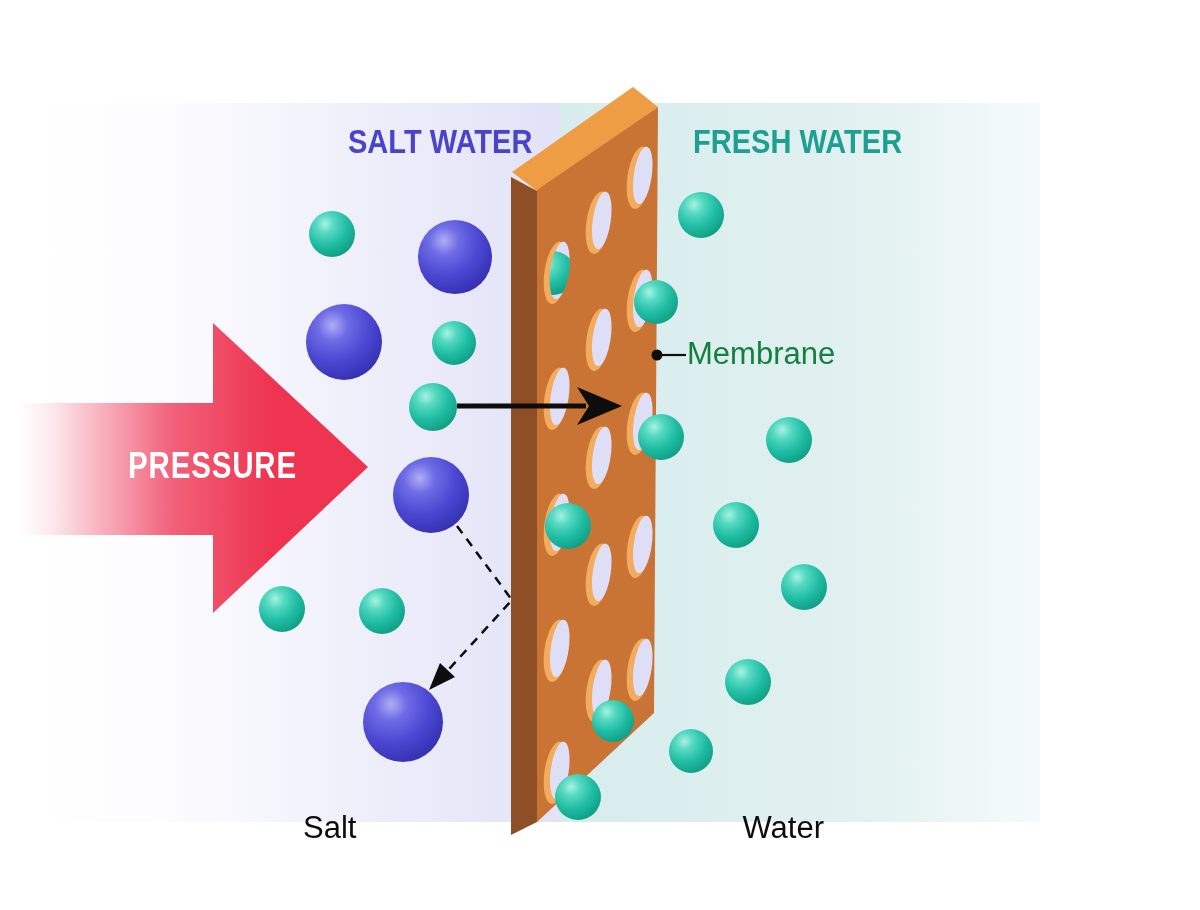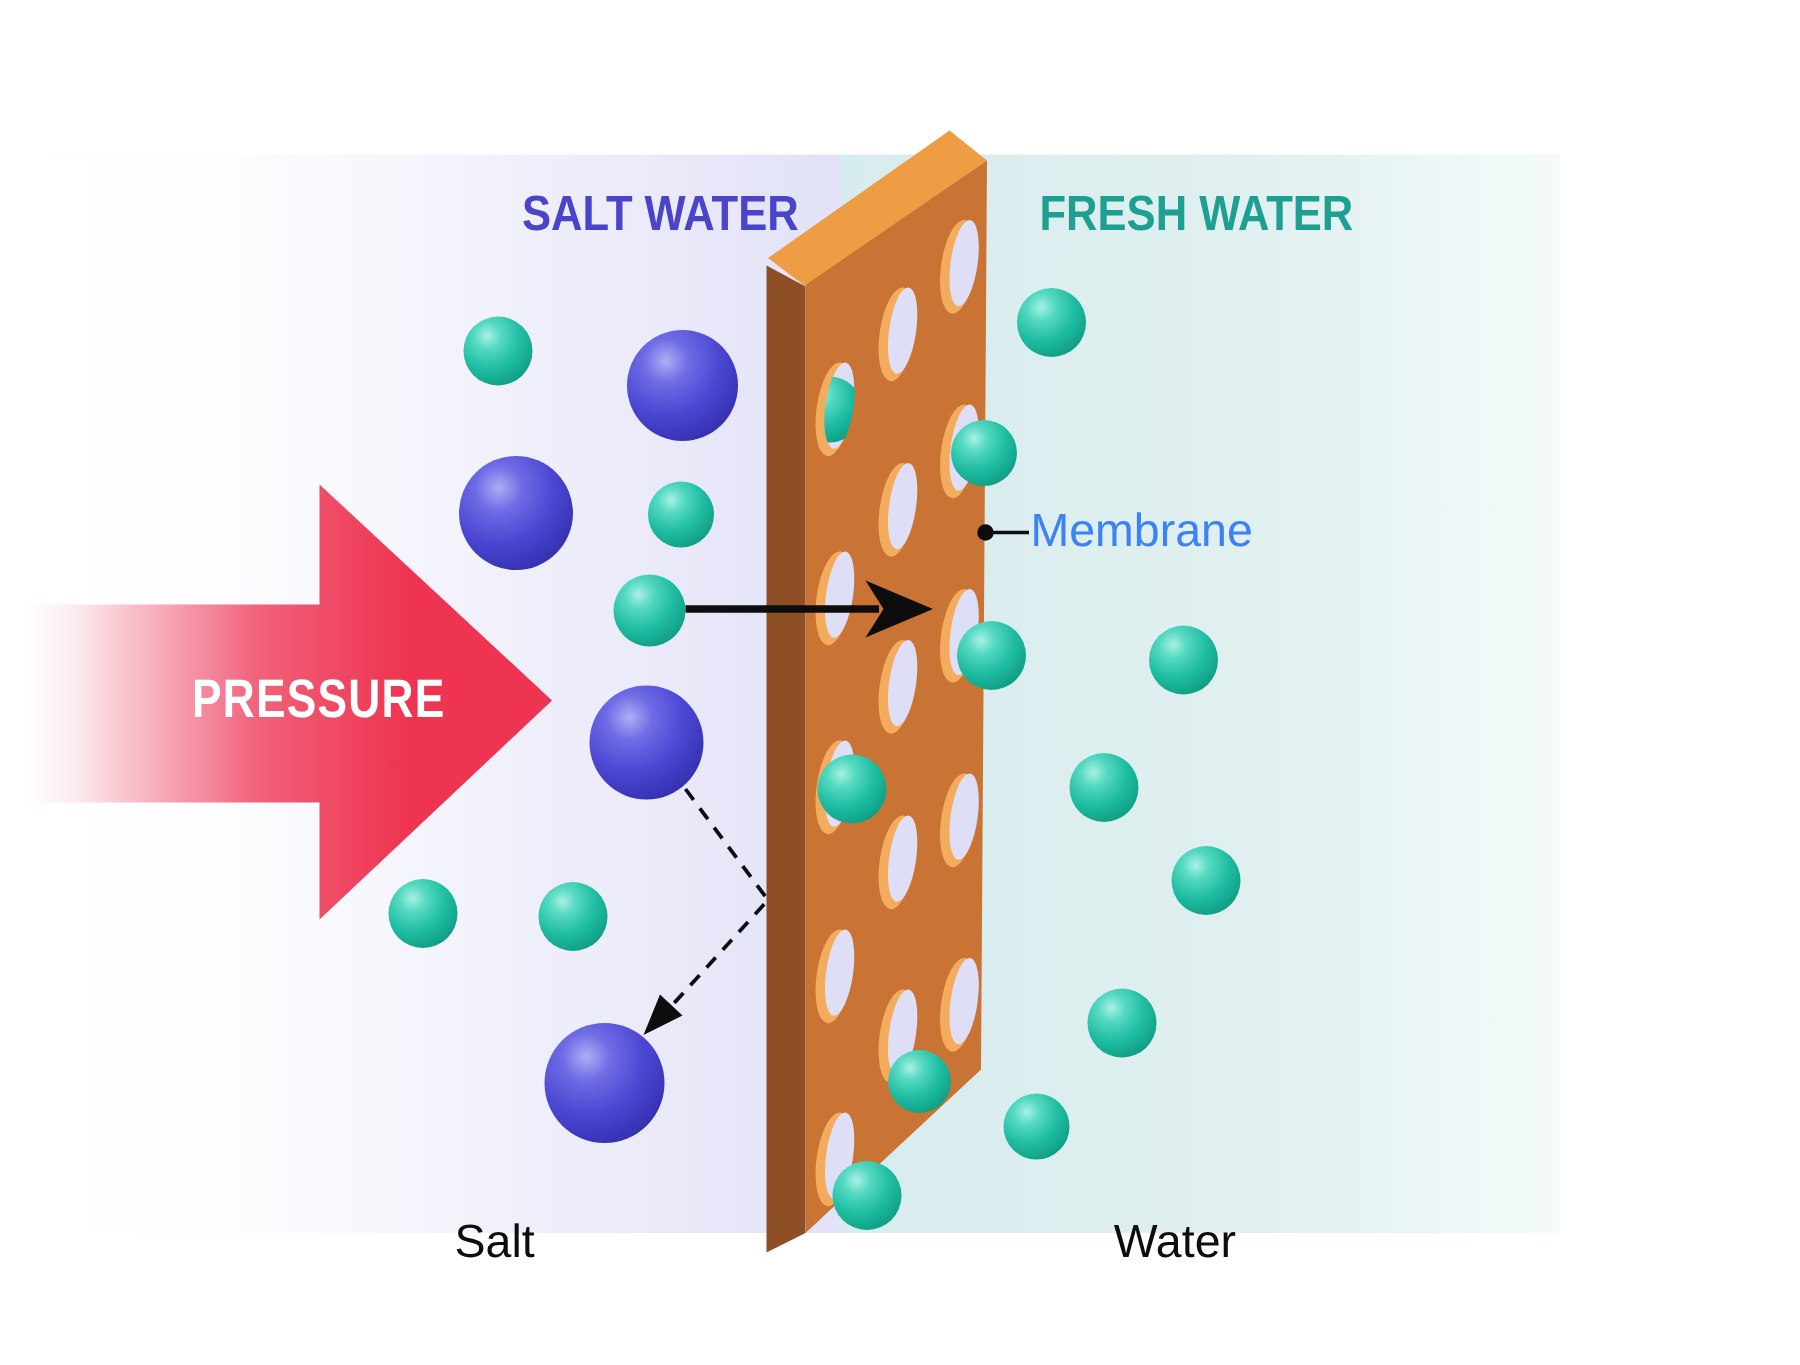--- a/index.html
+++ b/index.html
@@ -174,21 +174,21 @@
 
     <g>
       <circle cx="657" cy="355" r="5.5" fill="#0d0d0d"></circle>
       <line x1="662" y1="355" x2="686" y2="355" stroke="#0d0d0d" stroke-width="2.2"></line>
     </g>
   </svg>
 
   <span class="lbl title" id="salt-water-title" style="color: rgb(73, 68, 201);">SALT WATER</span>
   <span class="lbl title" id="fresh-water-title" style="color: rgb(29, 159, 146);">FRESH WATER</span>
   <span class="lbl" id="pressure-label">PRESSURE</span>
-  <span class="lbl" id="membrane-label" style="color: #3b82f6;">Membrane</span>
+  <span class="lbl" id="membrane-label" style="color: #15803d;">Membrane</span>
 
   <div class="lbl caption" id="salt-molecule-label" style="color: rgb(13, 13, 13);">
     <div>Salt</div>
     
   </div>
   <div class="lbl caption" id="water-molecule-label" style="color: rgb(13, 13, 13);">
     <div>Water</div>
     
   </div>
 

